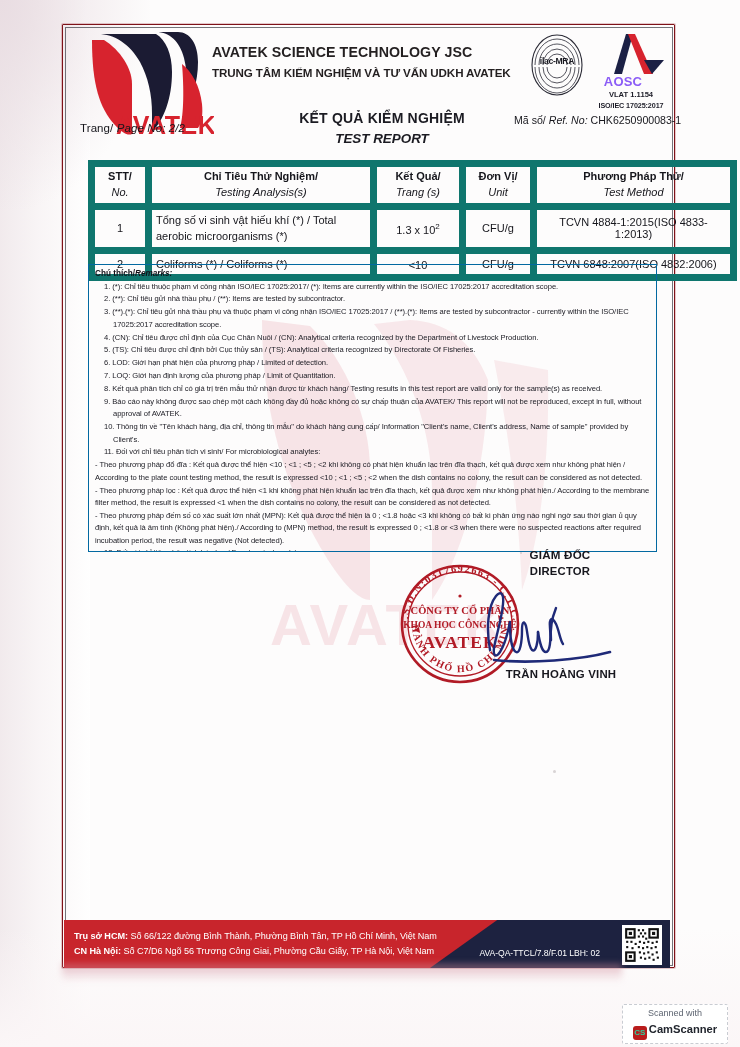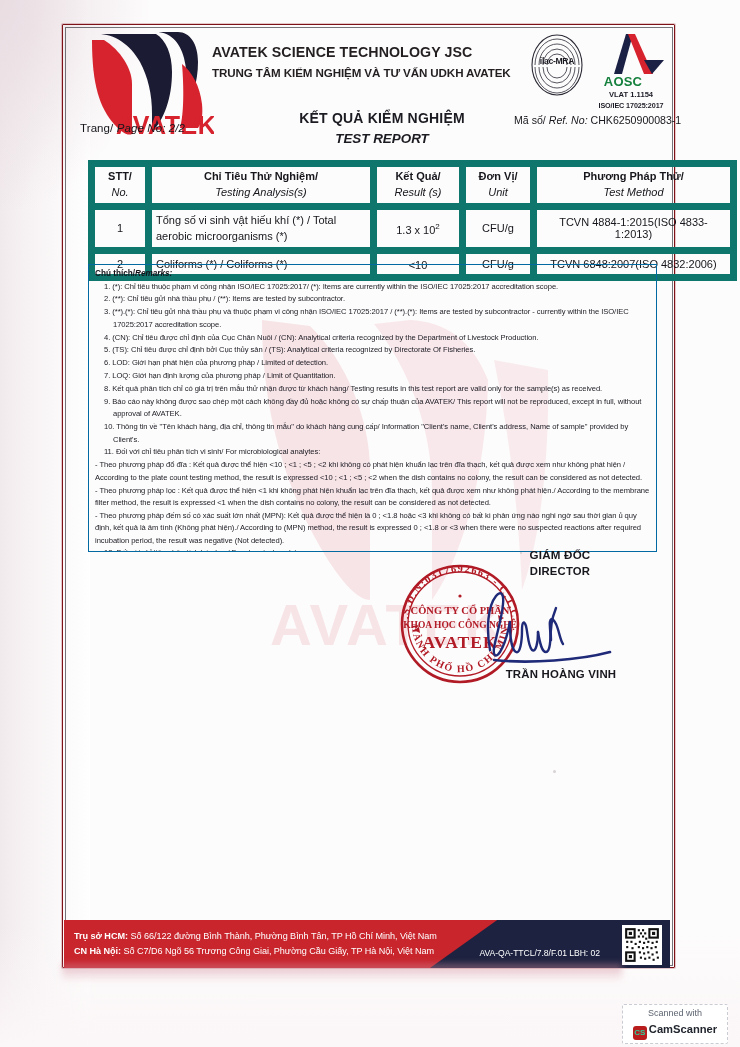--- a/index.html
+++ b/index.html
@@ -66,21 +66,21 @@
   
   #accred{position:absolute;left:468px;top:4px;width:140px;height:86px;}
   #ilac{position:absolute;left:0;top:4px;width:54px;height:62px;}
   #ilac-text{
     position:absolute;left:2px;top:26px;width:50px;text-align:center;
     font-size:8.6px;font-weight:bold;color:#1a1a22;letter-spacing:-.3px;
   }
   #aosc{position:absolute;left:62px;top:0px;width:78px;height:86px;text-align:center;}
   #aosc-name{
     position:absolute;left:0;top:44px;width:62px;text-align:center;
-    font-size:13px;font-weight:bold;color:#15803d;letter-spacing:.2px;
+    font-size:13px;font-weight:bold;color:#8b5cf6;letter-spacing:.2px;
   }
   #aosc-vlat{
     position:absolute;left:0;top:60px;width:78px;text-align:center;
     font-size:7.6px;font-weight:bold;color:#1d1d28;
   }
   #aosc-iso{
     position:absolute;left:-4px;top:71px;width:86px;text-align:center;
     font-size:7.2px;font-weight:bold;color:#1d1d28;letter-spacing:-.1px;
   }
   
@@ -273,21 +273,21 @@
         <th class="c-no">
           <span>STT/</span>
           <span class="en">No.</span>
         </th>
         <th class="c-analysis">
           <span>Chỉ Tiêu Thử Nghiệm/</span>
           <span class="en">Testing Analysis(s)</span>
         </th>
         <th class="c-result">
           <span>Kết Quả/</span>
-          <span class="en">Result (s)</span>
+          <span class="en">Trang (s)</span>
         </th>
         <th class="c-unit">
           <span>Đơn Vị/</span>
           <span class="en">Unit</span>
         </th>
         <th class="c-method">
           <span>Phương Pháp Thử/</span>
           <span class="en">Test Method</span>
         </th>
       </tr>

